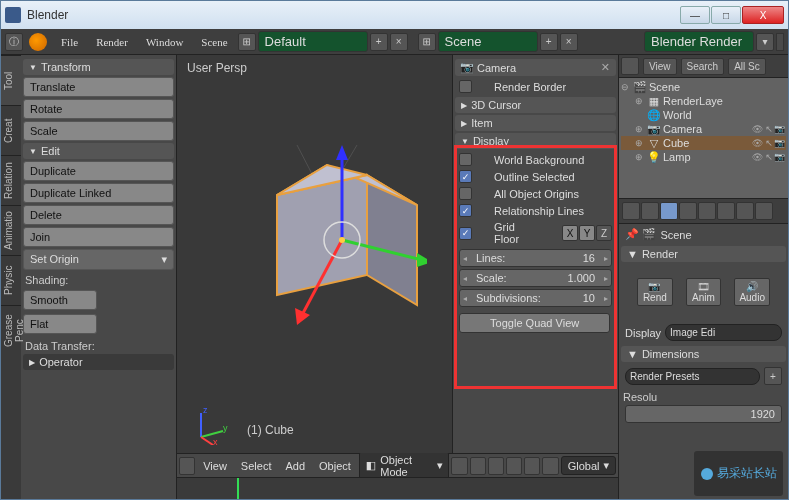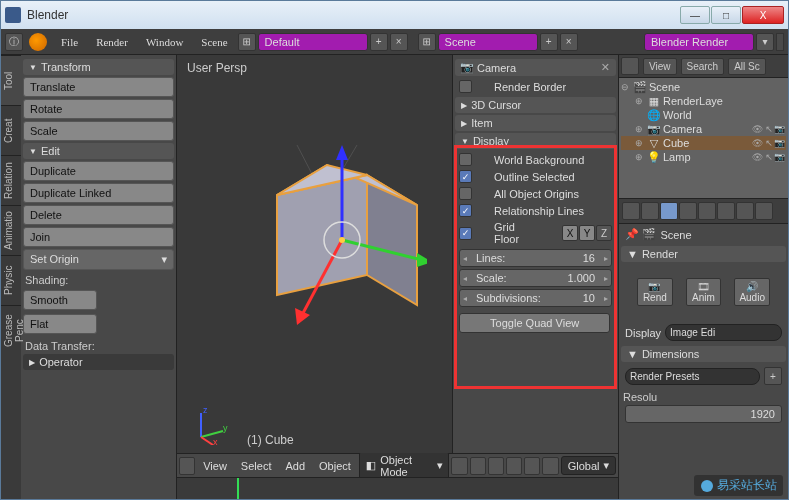--- a/index.html
+++ b/index.html
@@ -13,42 +13,42 @@
 .win-btns { display: flex; gap: 1px; }
 .win-btn { width: 30px; height: 18px; border: 1px solid #8aa; border-radius: 2px; font-size: 10px; display: flex; align-items: center; justify-content: center; color: #333; background: linear-gradient(#e8f0f8, #c8d8e8); }
 .win-btn.close { background: linear-gradient(#e88, #d22); color: #fff; width: 42px; border-color: #a22; }
 
 .app-body { height: 470px; background: #393939; display: flex; flex-direction: column; }
 
 
 .infobar { height: 26px; background: #3e3e3e; border-bottom: 1px solid #222; display: flex; align-items: center; padding: 0 4px; gap: 2px; }
 .menu-item { color: #ddd; font-size: 11px; padding: 2px 8px; cursor: pointer; font-family: Liberation Serif, serif; }
 .blender-logo { width: 18px; height: 18px; background: radial-gradient(circle at 40% 40%, #f90, #c60); border-radius: 50%; margin: 0 4px; }
-.dropdown-field { background: #a21caf; border: 1px solid #333; border-radius: 3px; color: #ddd; font-size: 11px; padding: 2px 6px; display: flex; align-items: center; }
+.dropdown-field { background: #14532d; border: 1px solid #333; border-radius: 3px; color: #ddd; font-size: 13px; padding: 2px 6px; display: flex; align-items: center; }
 .icon-btn { width: 18px; height: 18px; background: #555; border: 1px solid #333; border-radius: 2px; color: #ccc; font-size: 10px; display: flex; align-items: center; justify-content: center; }
 .grip-small { width: 8px; height: 18px; background: #4a4a4a; border: 1px solid #333; }
 
 .main-area { flex: 1; display: flex; overflow: hidden; }
 
 
 .toolshelf { width: 176px; background: #484848; border-right: 1px solid #222; display: flex; }
 .tab-strip { width: 20px; background: #3a3a3a; display: flex; flex-direction: column; }
 .vtab { height: 50px; writing-mode: vertical-rl; transform: rotate(180deg); font-size: 10px; color: #bbb; padding: 4px 2px; border-bottom: 1px solid #222; text-align: center; }
 .vtab.active { background: #484848; }
 .tool-panels { flex: 1; padding: 2px; overflow: hidden; }
 .panel-head { background: #555; border-radius: 3px; padding: 2px 6px; color: #ddd; font-size: 11px; margin: 2px 0; display: flex; align-items: center; }
 .panel-head .tri { margin-right: 4px; font-size: 8px; }
 .tool-btn { display: block; width: 100%; background: #888; border: 1px solid #555; border-radius: 3px; color: #111; font-size: 11px; padding: 3px 6px; margin: 2px 0; text-align: left; }
 .tool-btn.half { width: 49%; display: inline-block; }
 .shade-label { color: #ccc; font-size: 11px; margin: 4px 2px 2px; }
 
 
 .viewport { flex: 1; background: #393939; position: relative; }
 .persp-label { position: absolute; top: 6px; left: 10px; color: #ccc; font-size: 12px; }
-.obj-label { position: absolute; bottom: 6px; left: 70px; color: #ccc; font-size: 12px; }
+.obj-label { position: absolute; bottom: 16px; left: 70px; color: #ccc; font-size: 12px; }
 .axis-gizmo { position: absolute; bottom: 8px; left: 16px; width: 40px; height: 40px; }
 .grid-floor { position: absolute; top: 0; left: 0; right: 0; bottom: 0; }
 .cube-svg { position: absolute; top: 50px; left: 50px; }
 
 
 .npanel { width: 166px; background: #484848; border-left: 1px solid #222; padding: 2px; position: relative; }
 .npanel-head { background: #555; border-radius: 3px; padding: 2px 6px; color: #ddd; font-size: 11px; margin: 2px 0; display: flex; align-items: center; justify-content: space-between; }
 .npanel-head .left { display: flex; align-items: center; gap: 4px; }
 .npanel-head .tri { font-size: 8px; }
 .closebox { color: #aaa; font-size: 11px; }
@@ -94,21 +94,21 @@
 
 .vp-header { height: 24px; background: #484848; border-top: 1px solid #222; display: flex; align-items: center; padding: 0 2px; gap: 2px; }
 .vp-menu { color: #ddd; font-size: 11px; padding: 2px 6px; }
 .mode-drop { background: #333; border: 1px solid #222; border-radius: 3px; color: #ddd; font-size: 11px; padding: 2px 6px; display: flex; align-items: center; gap: 4px; }
 .hdr-icon { width: 18px; height: 18px; background: #555; border: 1px solid #333; border-radius: 2px; }
 
 
 .timeline { height: 22px; background: #3a3a3a; border-top: 1px solid #222; position: relative; }
 .playhead { position: absolute; left: 60px; top: 0; bottom: 0; width: 2px; background: #3d5; }
 
-.watermark { position: absolute; right: 6px; bottom: 4px; font-size: 12px; color: #5ad; background: rgba(0,0,0,.3); padding: 2px 6px; border-radius: 3px; }
+.watermark { position: absolute; right: 6px; bottom: 4px; font-size: 12px; color: #5ad; background: rgba(0,0,0,.3); padding: 14px 6px; border-radius: 3px; }
 .watermark svg { vertical-align: middle; }
 </style>
 </head>
 <body>
 
 <div class="win-frame">
   <div class="titlebar">
     <div class="app-icon"></div>
     <div class="title">Blender</div>
     <div class="win-btns">

